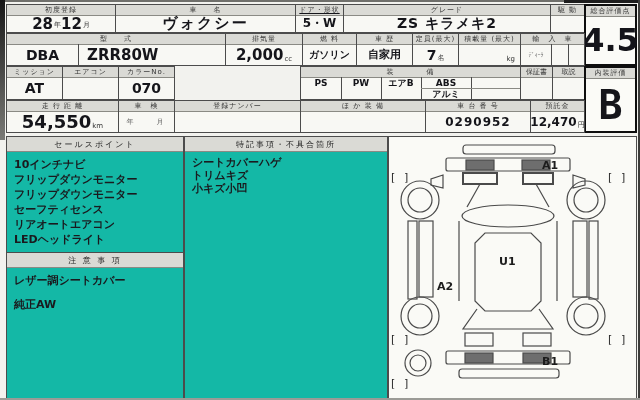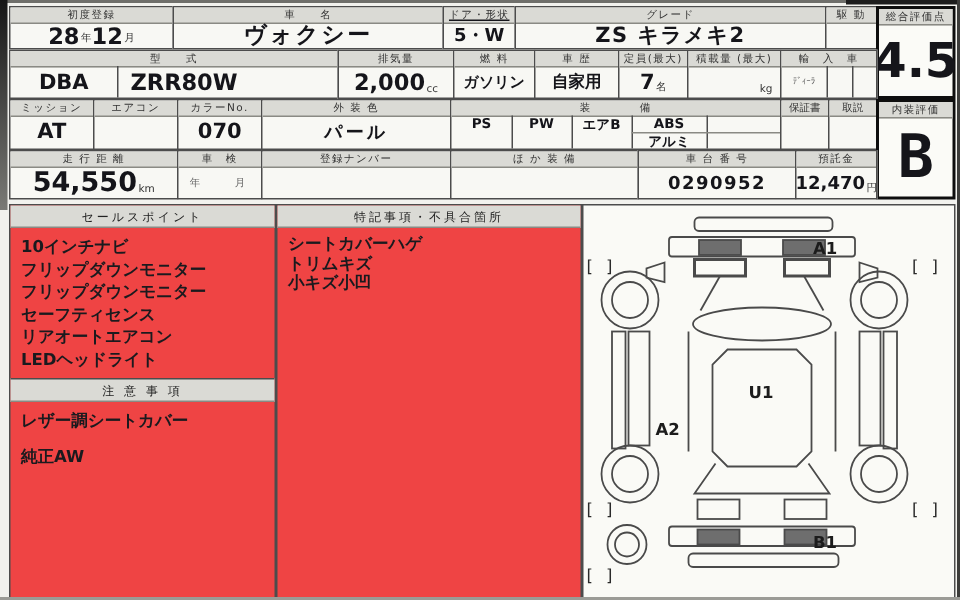--- a/index.html
+++ b/index.html
@@ -5,21 +5,21 @@
   html,body{margin:0;padding:0;background:#d8d8d2;}
   #sheet{position:relative;width:640px;height:400px;background:#f2f2ee;overflow:hidden;
          font-family:"DejaVu Sans","Liberation Sans",sans-serif;color:#15151a;}
   .cell{position:absolute;box-sizing:border-box;border:1px solid #4c4c4c;background:#f8f8f4;}
   .hd{height:10px;background:#dadad5;border-bottom:1px solid #8a8a84;font-size:7px;color:#333;
       display:flex;align-items:center;justify-content:center;letter-spacing:1px;overflow:hidden;white-space:nowrap;}
   .val{position:absolute;top:10px;left:0;right:0;bottom:0;display:flex;align-items:center;
        justify-content:center;font-weight:bold;font-size:13px;white-space:nowrap;}
   .unit{font-size:7px;font-weight:normal;color:#333;margin-left:1px;align-self:flex-end;padding-bottom:2px;}
   .bigbox{border:2px solid #0e0e0e;background:#fbfbf7;}
-  .sec{position:absolute;box-sizing:border-box;border:1px solid #4c4c4c;background:#ef4444;}
+  .sec{position:absolute;box-sizing:border-box;border:1px solid #4c4c4c;background:#14b8a6;}
   .sechd{height:14px;background:#dadad5;border-bottom:1px solid #8a8a84;font-size:8px;color:#222;
          display:flex;align-items:center;justify-content:center;letter-spacing:2px;}
   .item{font-size:11px;font-weight:bold;line-height:15px;padding-left:7px;white-space:nowrap;color:#1a1a1e;}
   .faint{color:#666;font-weight:normal;}
   .divline{position:absolute;background:#4c4c4c;}
   .mark{font-weight:bold;}
   #edge-left{position:absolute;left:0;top:0;width:5px;height:140px;background:linear-gradient(#161616,#7a7a76);}
   #edge-top{position:absolute;left:0;top:0;width:640px;height:2px;background:#6f6f6b;}
   #corner-tr{position:absolute;right:0;top:0;width:76px;height:3px;background:#1d1d1d;}
   #edge-right{position:absolute;right:0;top:0;width:2px;height:400px;background:#3c3c3a;}
@@ -106,24 +106,20 @@
     <div class="val" style="font-size:14px;">AT</div>
   </div>
   <div class="cell" style="left:62px;top:66px;width:57px;height:34px;">
     <div class="hd">エアコン</div>
     <div class="val" style="font-size:14px;margin-top:44px;">AAC</div>
   </div>
   <div class="cell" style="left:118px;top:66px;width:57px;height:34px;">
     <div class="hd">カラーNo.</div>
     <div class="val" style="font-size:14px;">070</div>
   </div>
-  <div class="cell" style="left:174px;top:66px;width:127px;height:34px;">
-    <div class="hd">外 装 色</div>
-    <div class="val" style="font-size:12px;letter-spacing:2px;">パール</div>
-  </div>
   <div class="cell" style="left:300px;top:66px;width:221px;height:34px;">
     <div class="hd">装　　　　備</div>
     <div class="divline" style="left:40px;top:10px;width:1px;bottom:0;"></div>
     <div class="divline" style="left:80px;top:10px;width:1px;bottom:0;"></div>
     <div class="divline" style="left:120px;top:10px;width:1px;bottom:0;"></div>
     <div class="divline" style="left:170px;top:10px;width:1px;bottom:0;"></div>
     <div class="divline" style="left:120px;top:21px;right:0;height:1px;background:#8a8a84;"></div>
     <div class="val" style="left:0;width:40px;top:10px;height:12px;font-size:9px;">PS</div>
     <div class="val" style="left:40px;width:40px;top:10px;height:12px;font-size:9px;">PW</div>
     <div class="val" style="left:80px;width:40px;top:10px;height:12px;font-size:9px;">エアB</div>

